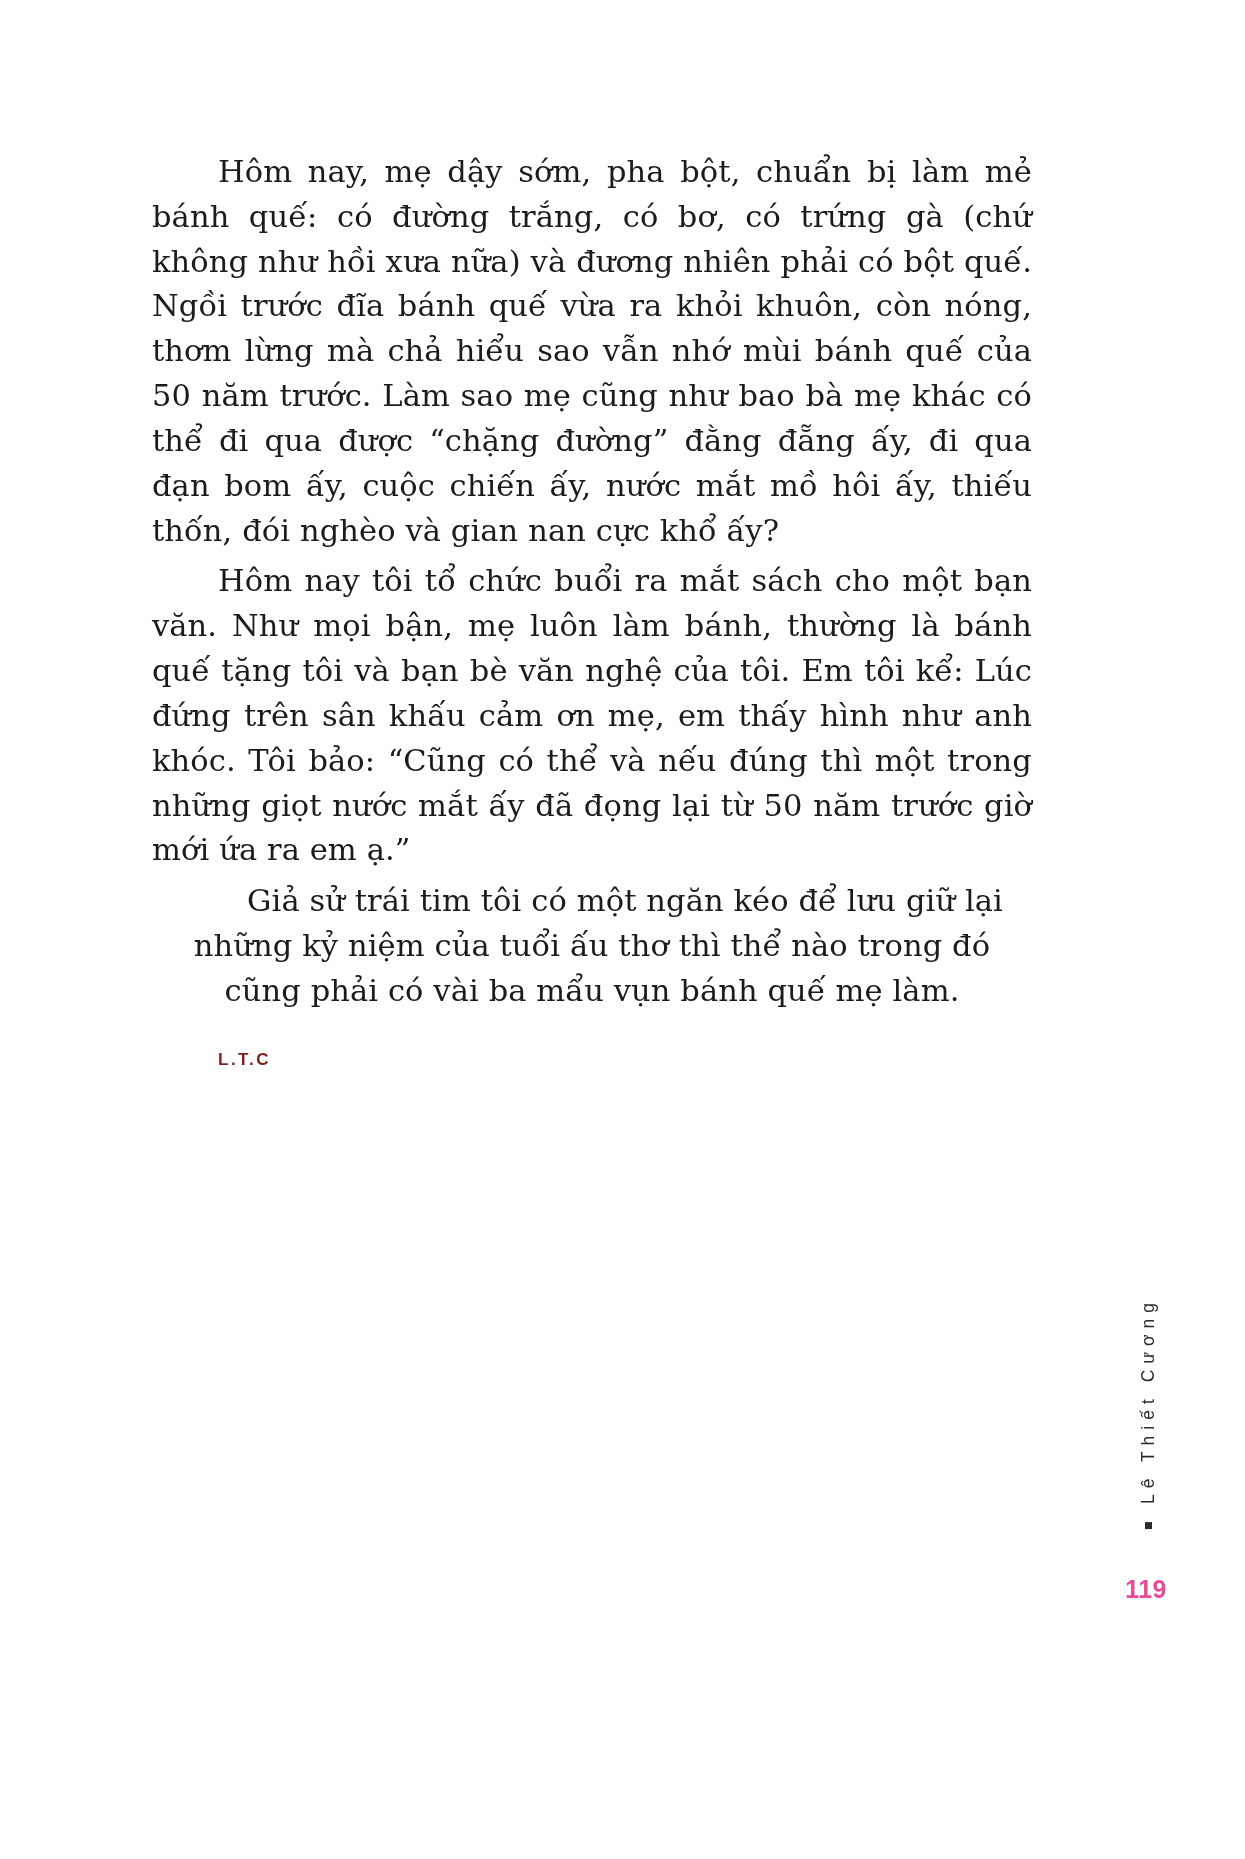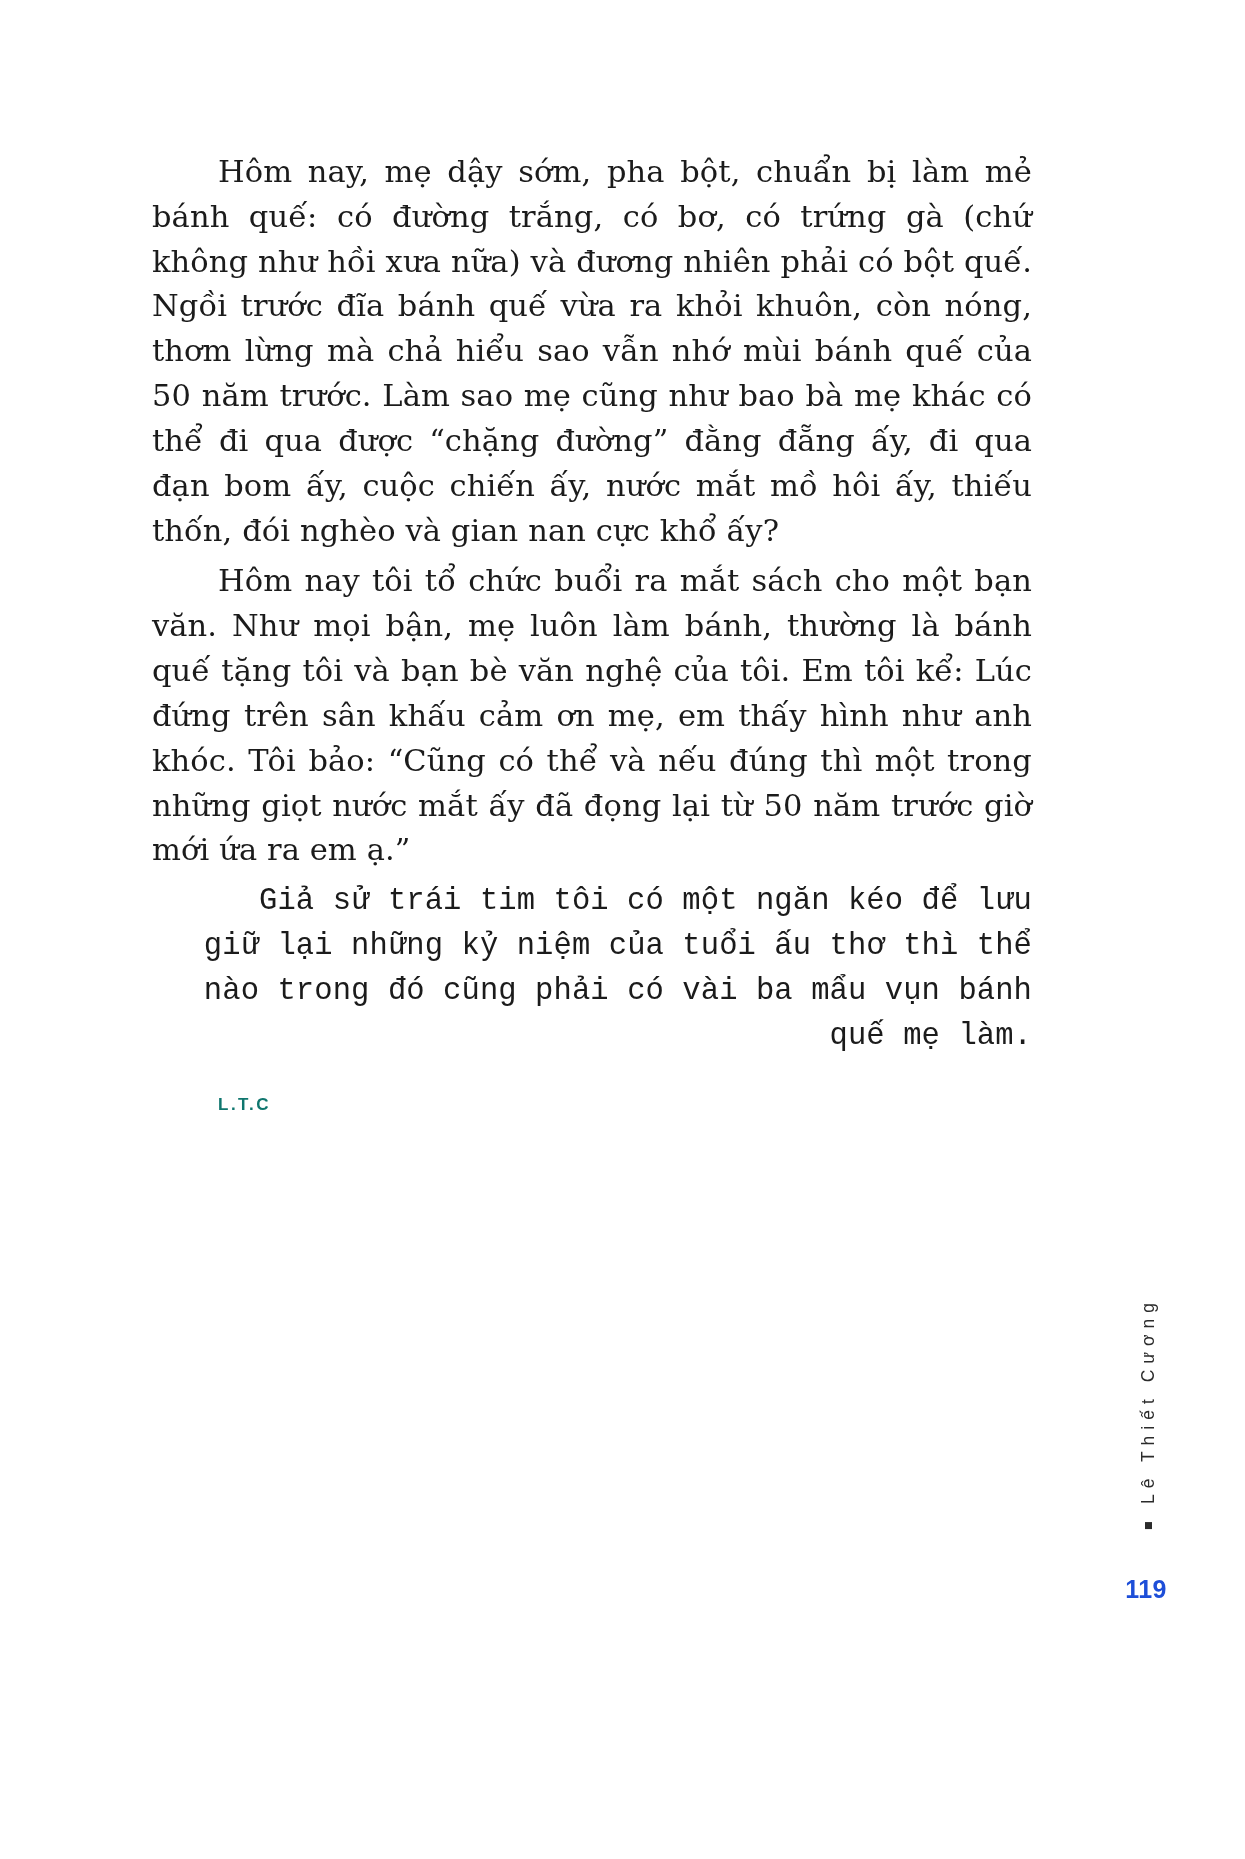--- a/index.html
+++ b/index.html
@@ -34,32 +34,31 @@
     font-size: 30.5px;
     line-height: 1.47;
     text-align: justify;
     text-indent: 66px;
     color: #1b1b1b;
     letter-spacing: 0.1px;
     font-family: "DejaVu Serif", serif;
   }
 
   .para:last-of-type {
-    text-align: right;
-    font-family: Liberation Mono, monospace;
+    text-align: center;
   }
 
   .signature {
     margin-top: 36px;
     margin-left: 66px;
     font-family: "Liberation Sans", sans-serif;
     font-size: 17px;
     letter-spacing: 2.5px;
     font-weight: 600;
-    color: #0f766e;
+    color: #7f1d1d;
   }
 
   .running-head {
     position: absolute;
     right: 86px;
     bottom: 330px;
     writing-mode: vertical-rl;
     transform: rotate(180deg);
     font-family: "Liberation Sans", sans-serif;
     font-size: 17.5px;
@@ -79,21 +78,21 @@
     margin-bottom: 2px;
   }
 
   .folio {
     position: absolute;
     right: 78px;
     bottom: 255px;
     font-family: "Liberation Sans", sans-serif;
     font-weight: 700;
     font-size: 25px;
-    color: #1d4ed8;
+    color: #ec4899;
     letter-spacing: 0.5px;
   }
 </style>
 </head>
 <body>
 
 <div class="page">
 
   <div class="text-column">
     <p class="para">Hôm nay, mẹ dậy sớm, pha bột, chuẩn bị làm mẻ bánh quế: có đường trắng, có bơ, có trứng gà (chứ không như hồi xưa nữa) và đương nhiên phải có bột quế. Ngồi trước đĩa bánh quế vừa ra khỏi khuôn, còn nóng, thơm lừng mà chả hiểu sao vẫn nhớ mùi bánh quế của 50 năm trước. Làm sao mẹ cũng như bao bà mẹ khác có thể đi qua được “chặng đường” đằng đẵng ấy, đi qua đạn bom ấy, cuộc chiến ấy, nước mắt mồ hôi ấy, thiếu thốn, đói nghèo và gian nan cực khổ ấy?</p>

